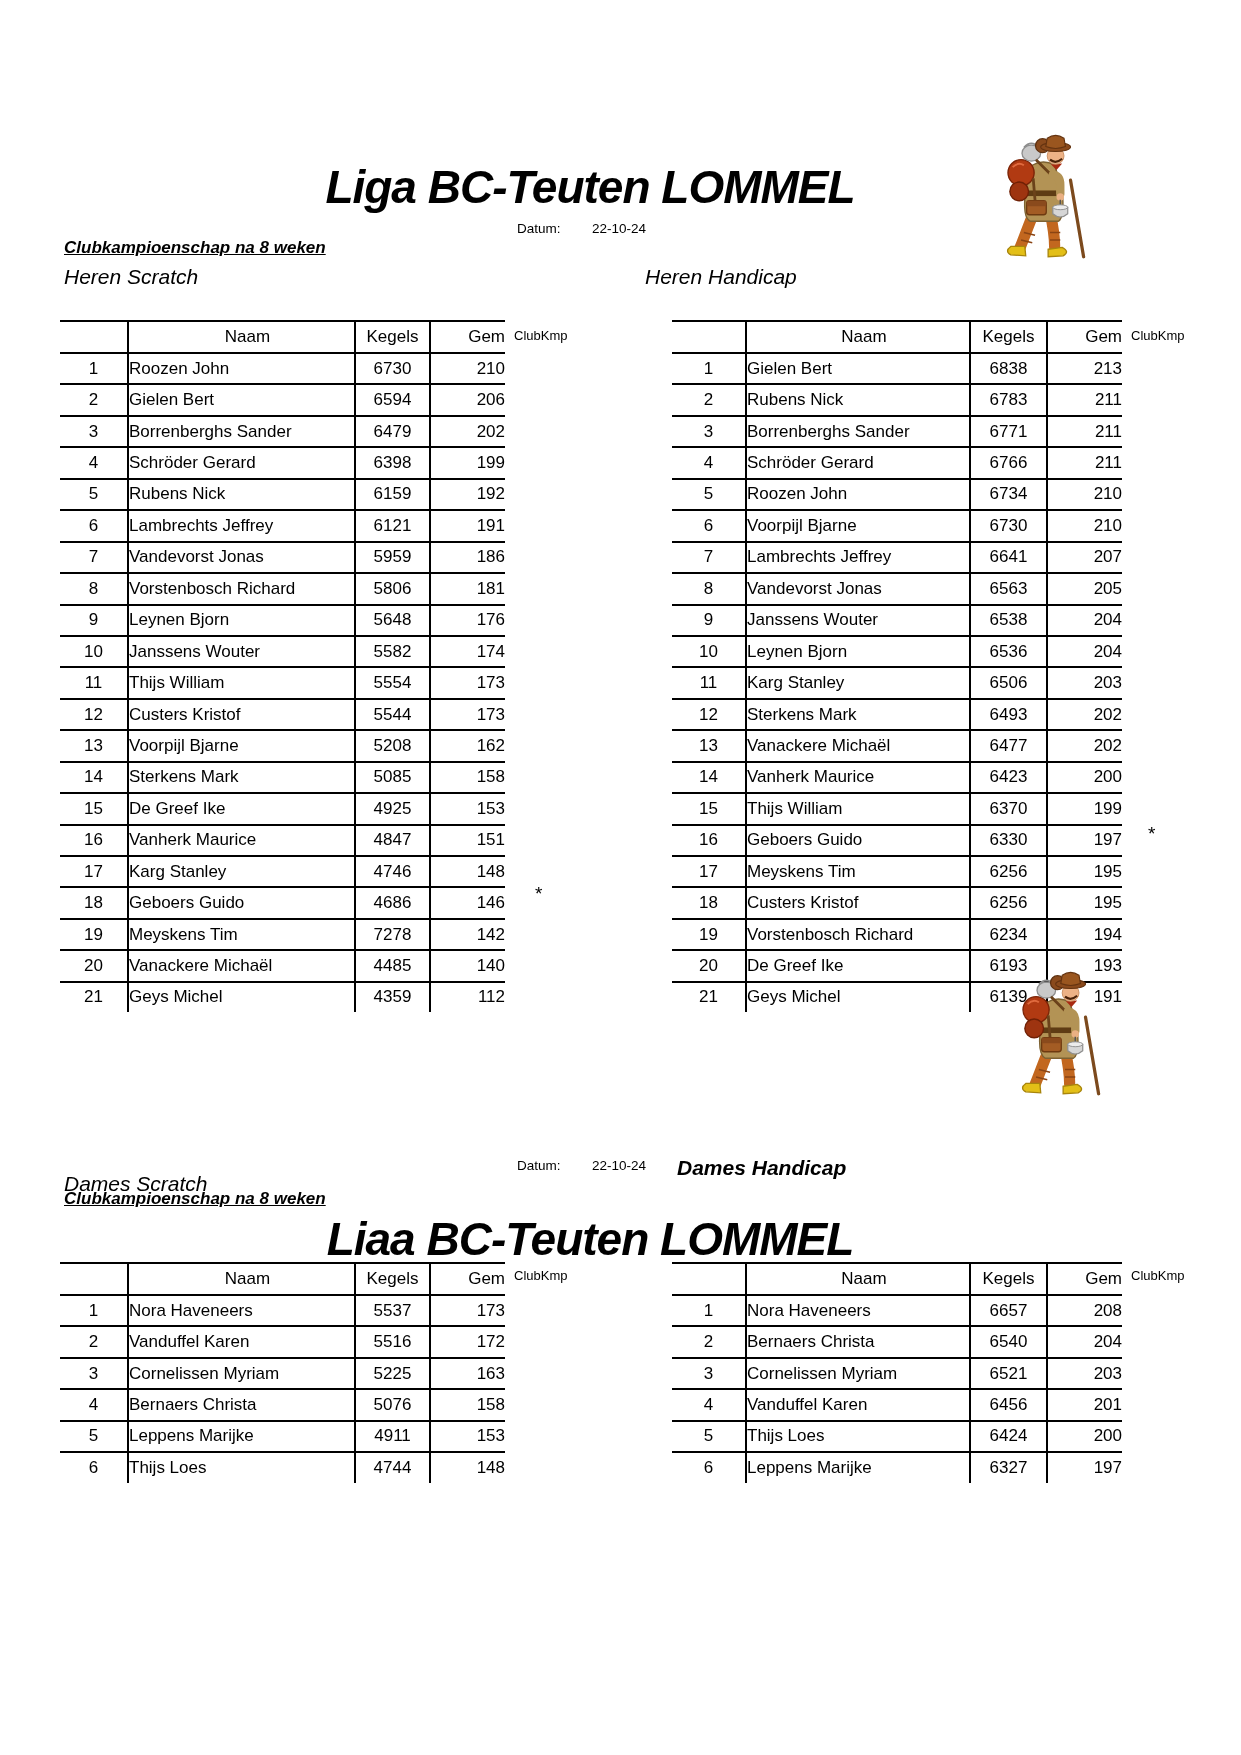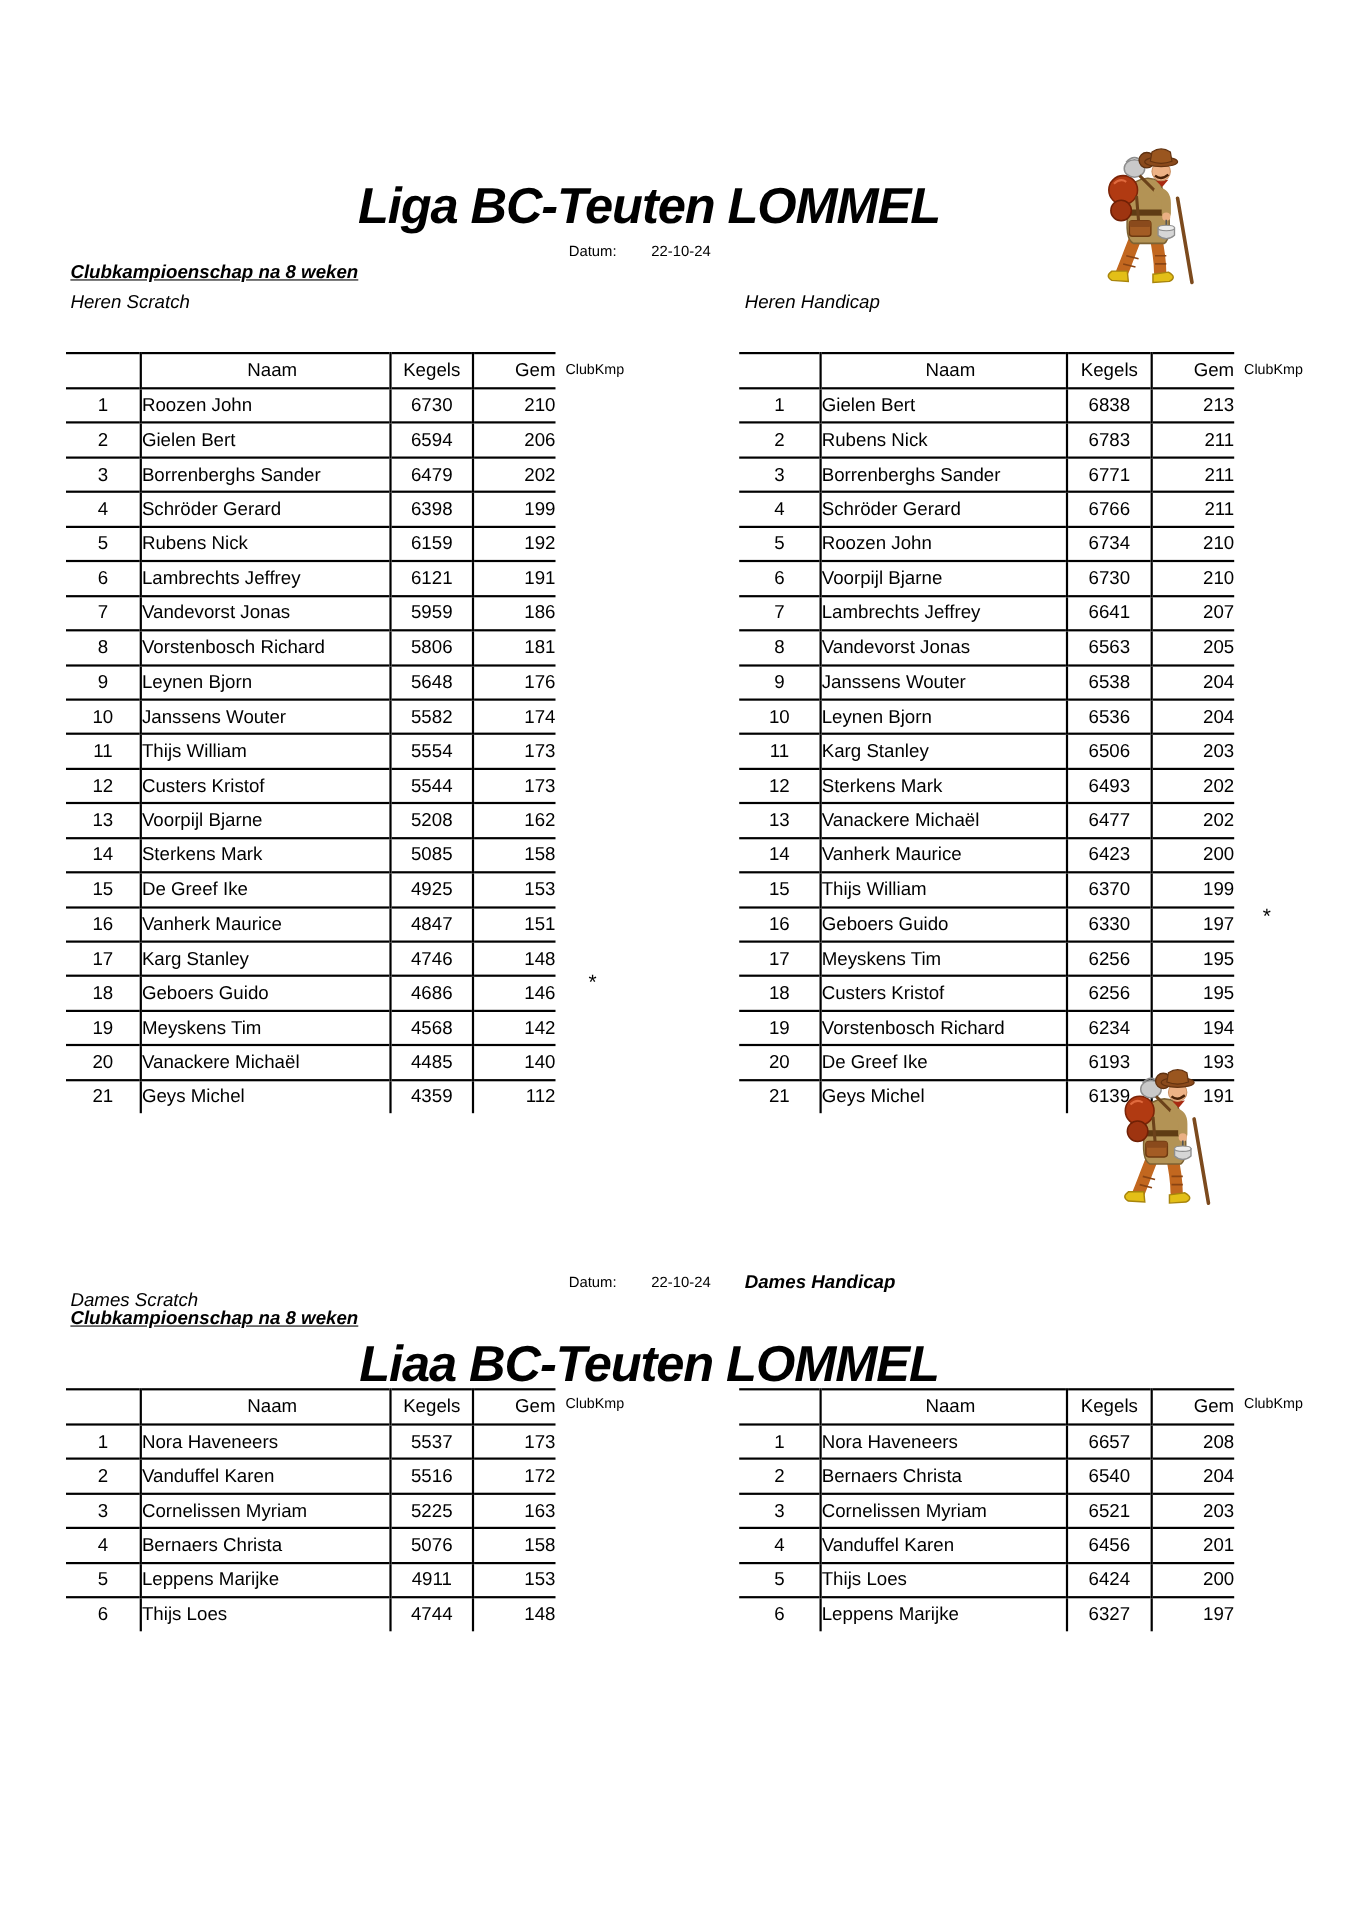--- a/index.html
+++ b/index.html
@@ -16,21 +16,21 @@
   .doc-title{
     width:1180px;left:0;text-align:center;
     font-size:46px;font-weight:700;font-style:italic;
     white-space:nowrap;letter-spacing:-1px;
   }
   .datum-label,.datum-value{font-size:13.5px;}
   .subtitle{
     font-size:17px;font-weight:700;font-style:italic;
     text-decoration:underline;white-space:nowrap;
   }
-  .caption{font-size:17px;font-style:italic;white-space:nowrap;}
+  .caption{font-size:21px;font-style:italic;white-space:nowrap;}
   .clubkmp{font-size:13px;white-space:nowrap;}
   .star{font-size:19px;line-height:19px;}
 
   table.data-table{border-collapse:collapse;table-layout:fixed;font-size:17px;}
   table.data-table th,table.data-table td{
     padding:0;height:29.45px;font-weight:400;
     white-space:nowrap;overflow:hidden;vertical-align:middle;
   }
   table.data-table thead th{height:30px;}
   table.data-table thead tr{border-top:2px solid #000;border-bottom:2px solid #000;}
@@ -97,21 +97,21 @@
   </svg>
 
   <div class="abs doc-title" style="top:160px;">Liga BC-Teuten LOMMEL</div>
 
   <span class="abs datum-label" style="left:517px;top:221px;">Datum:</span>
   <span class="abs datum-value" style="left:592px;top:221px;">22-10-24</span>
 
   <div class="abs subtitle" style="left:64px;top:238px;">Clubkampioenschap na 8 weken</div>
 
   <div class="abs caption" style="left:64px;top:265px;">Heren Scratch</div>
-  <div class="abs caption" style="left:677px;top:265px;">Heren Handicap</div>
+  <div class="abs caption" style="left:645px;top:265px;">Heren Handicap</div>
 
   <svg class="abs mascot" style="left:980px;top:128px;" width="112" height="138" viewBox="0 0 120 140">
     <use href="#teuten-mascot"></use>
   </svg>
 
   <div class="abs" style="left:60px;top:320px;">
     <table class="data-table" data-table="sections.0.left_table">
       <colgroup>
           <col style="width:68px">
           <col style="width:227px">
@@ -231,21 +231,21 @@
           </tr>
           <tr>
             <td class="col-rank">18</td>
             <td class="col-naam">Geboers Guido</td>
             <td class="col-kegels">4686</td>
             <td class="col-gem">146</td>
           </tr>
           <tr>
             <td class="col-rank">19</td>
             <td class="col-naam">Meyskens Tim</td>
-            <td class="col-kegels">4568</td>
+            <td class="col-kegels">7278</td>
             <td class="col-gem">142</td>
           </tr>
           <tr>
             <td class="col-rank">20</td>
             <td class="col-naam">Vanackere Michaël</td>
             <td class="col-kegels">4485</td>
             <td class="col-gem">140</td>
           </tr>
           <tr>
             <td class="col-rank">21</td>

